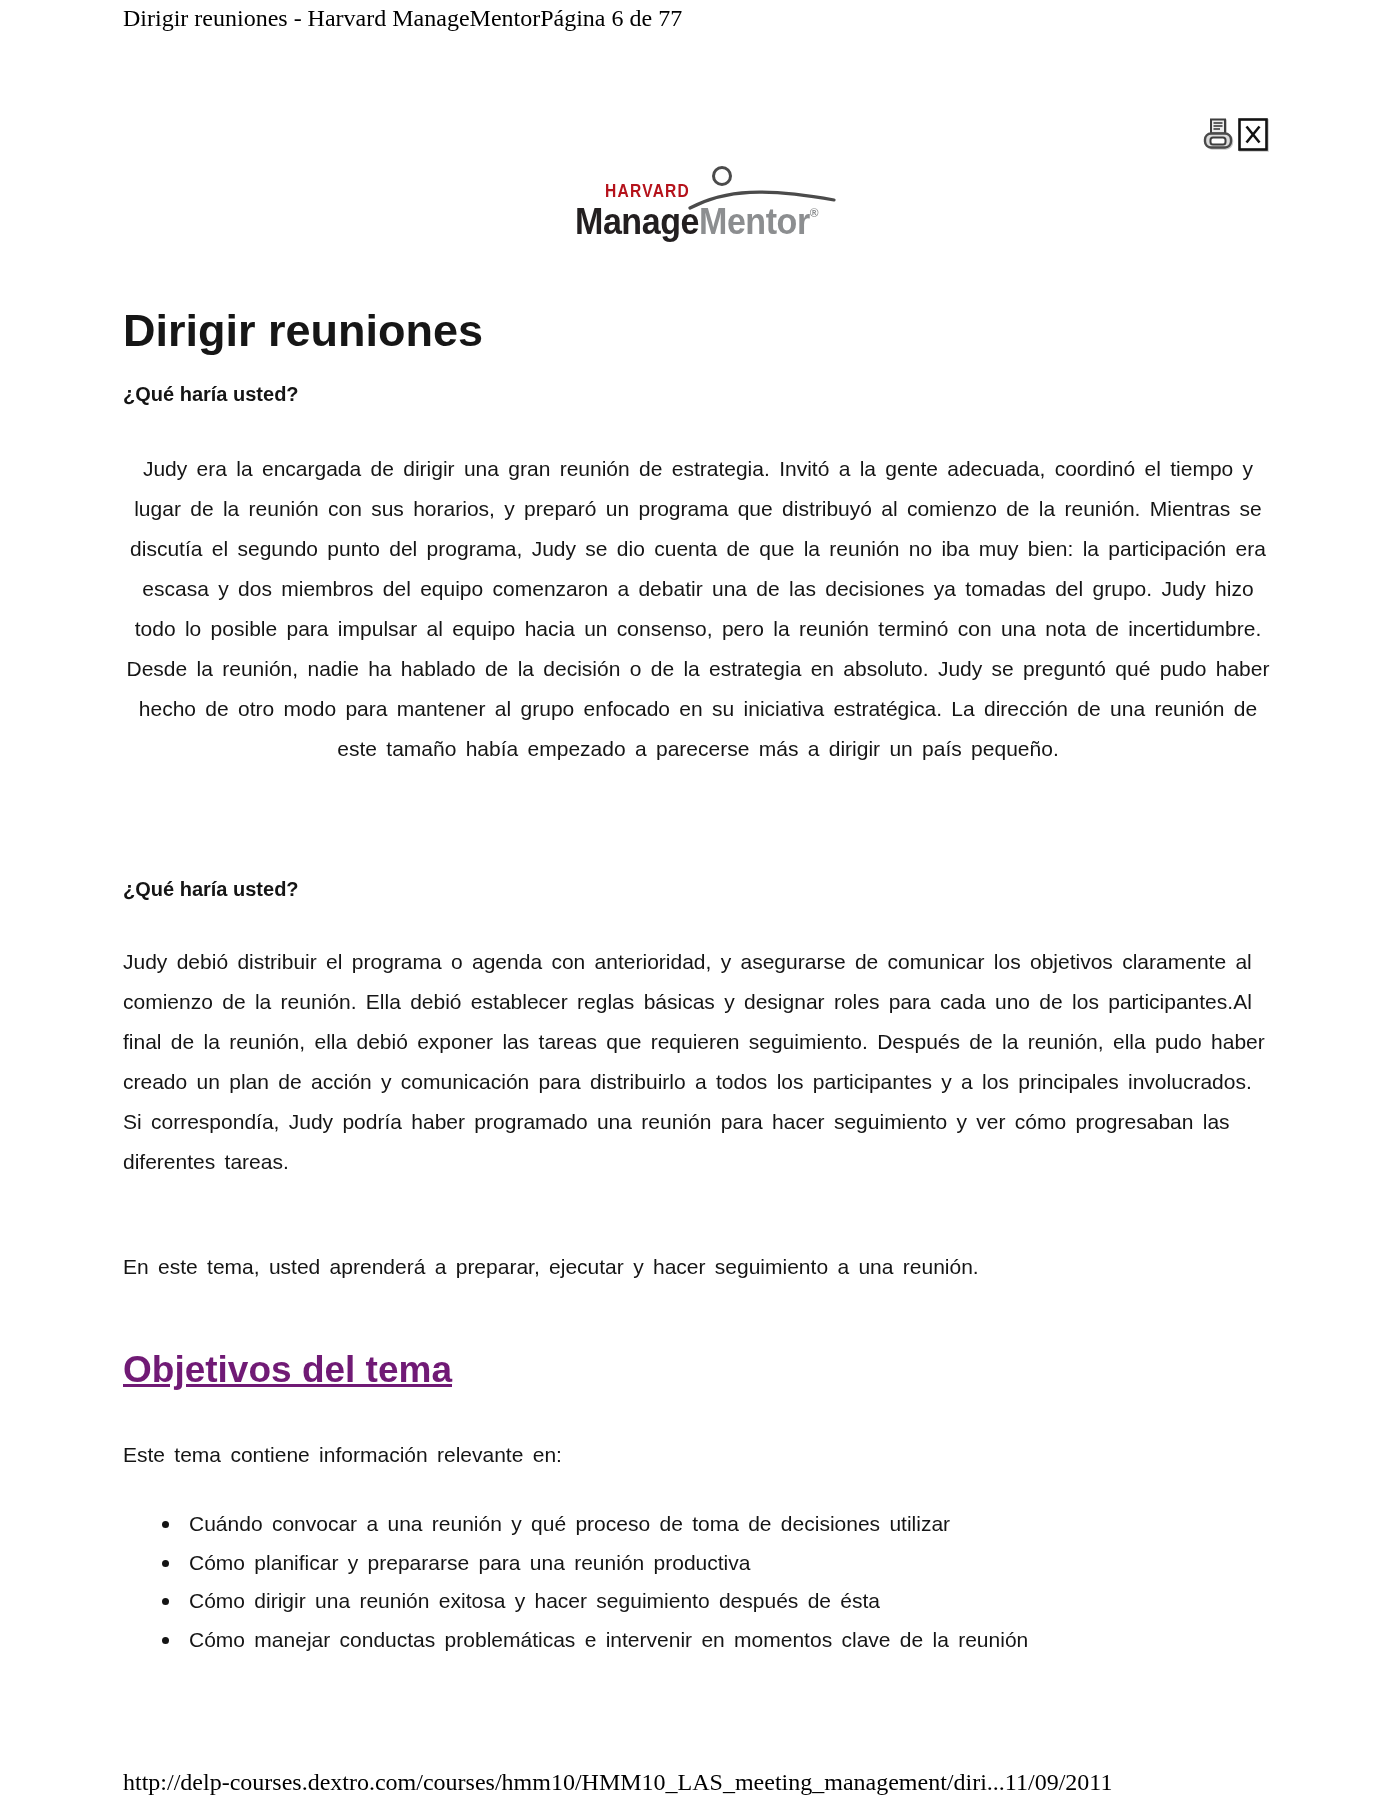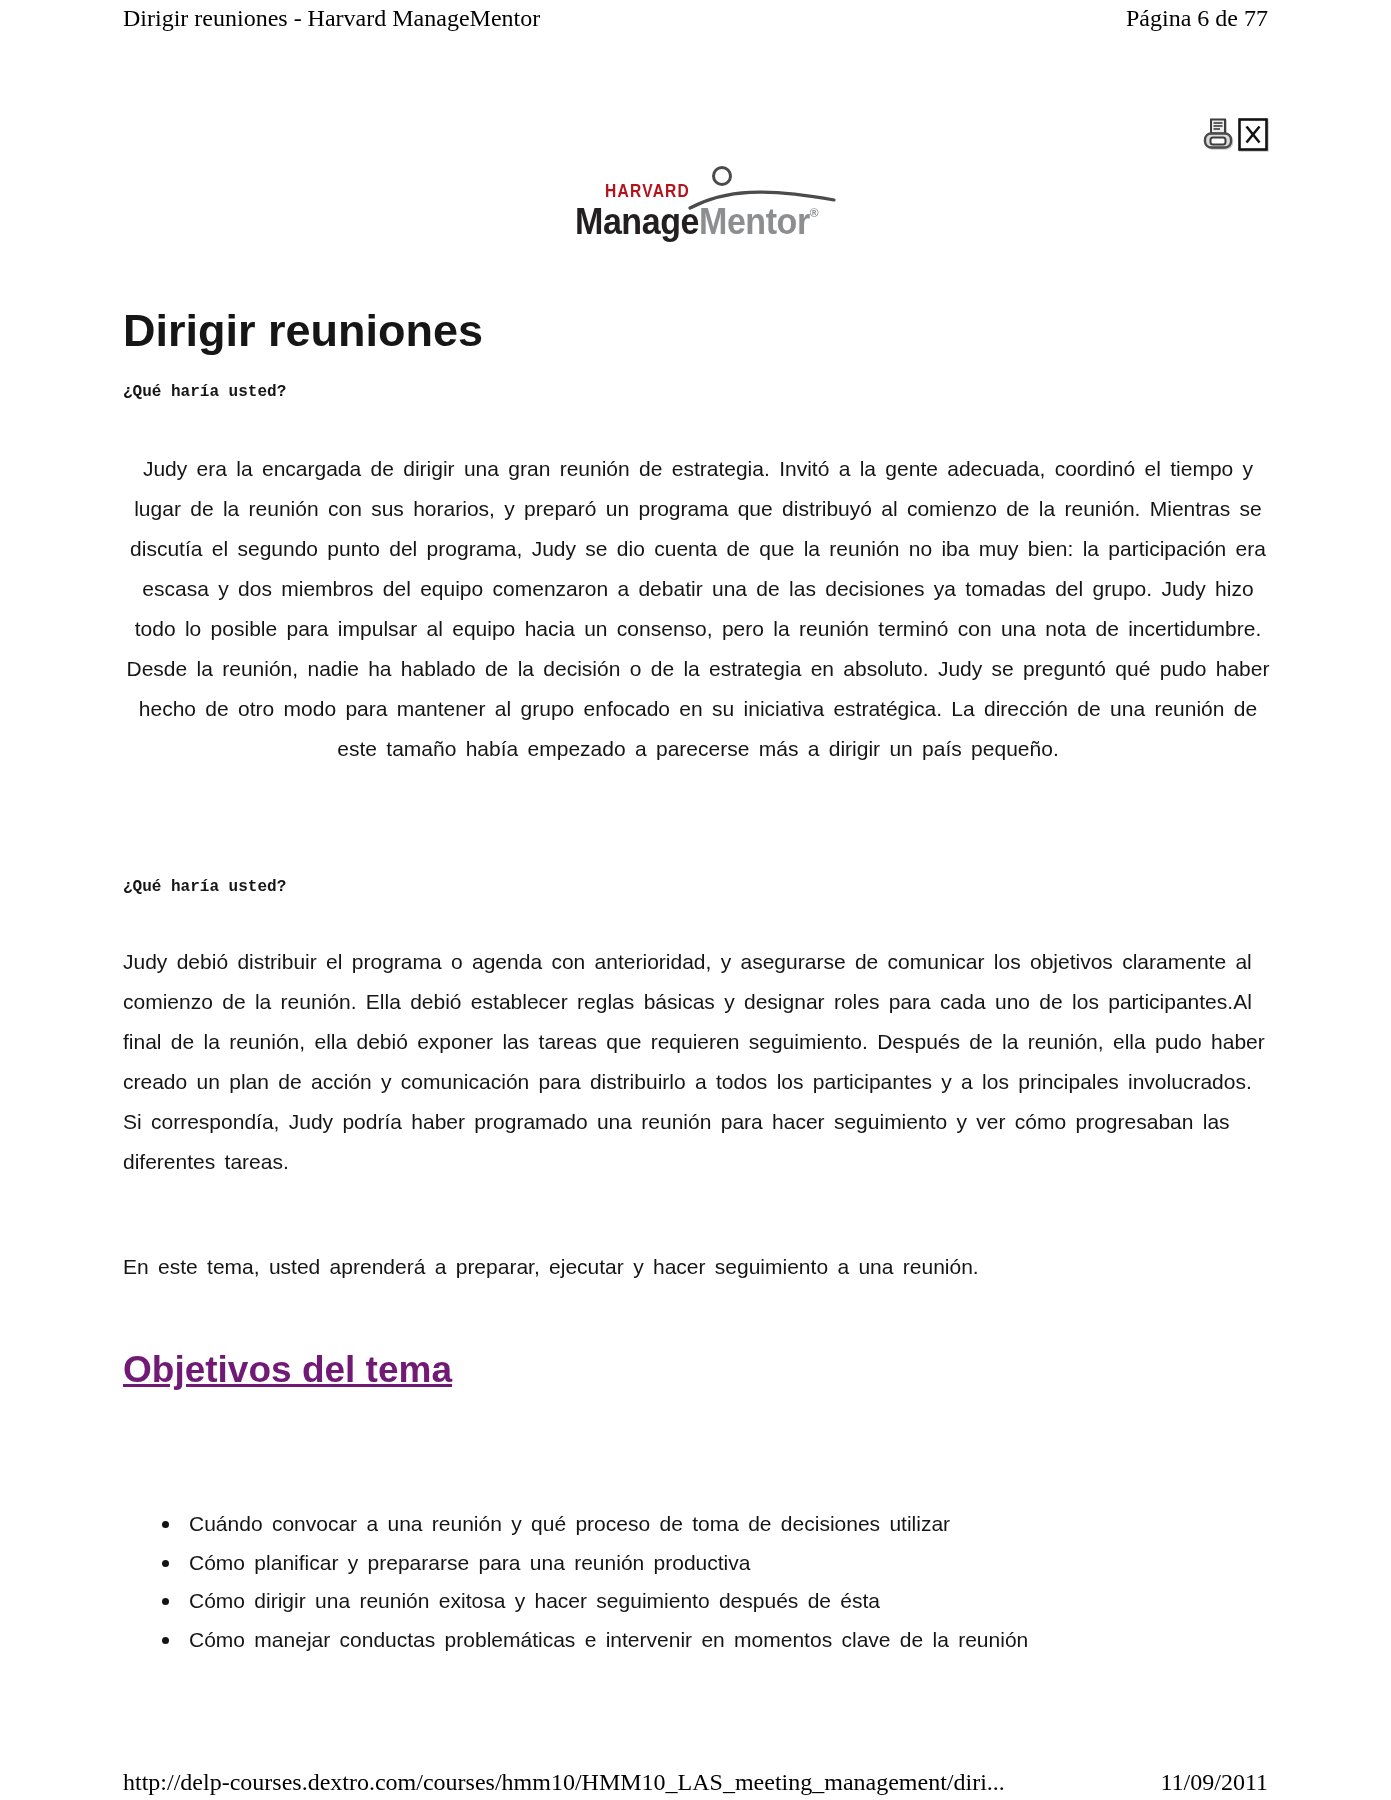--- a/index.html
+++ b/index.html
@@ -5,21 +5,21 @@
   * { margin:0; padding:0; box-sizing:border-box; }
   html, body { background:#ffffff; }
   .page {
     position:relative; width:1391px; height:1800px; margin:0 auto;
     background:#ffffff; overflow:hidden;
     font-family:"Liberation Sans", sans-serif; color:#151515;
   }
   
   .running-header, .running-footer {
     position:absolute; left:123px; right:123px;
-    display:flex; justify-content:space-between;
+    display:flex; justify-content:flex-start;
     font-family:"Liberation Serif", serif; font-size:24px; color:#000;
     white-space:nowrap;
   }
   .running-header { top:5px; }
   .running-footer { top:1769px; }
 
   
   .icons { position:absolute; top:118px; left:1203px; display:flex; gap:5px; align-items:flex-start; }
   .icon-btn { display:block; cursor:pointer; filter:drop-shadow(1.5px 1.5px 0 #c9c9c9); }
 
@@ -36,21 +36,21 @@
     font-size:37px; font-weight:bold; letter-spacing:-0.5px; white-space:nowrap;
     transform:scaleX(0.92); transform-origin:left top;
   }
   .logo-manage { color:#231F20; }
   .logo-mentor { color:#8C8E90; }
   .logo-reg { font-size:13px; color:#8C8E90; vertical-align:17px; letter-spacing:0; }
 
   
   .col { position:absolute; left:123px; width:1150px; }
   .doc-title { top:262px; font-size:45px; font-weight:600; color:#161616; letter-spacing:0;margin-top:43px; }
-  .qh { font-size:16px; font-weight:bold;font-family:Liberation Mono, monospace; }
+  .qh { font-size:20px; font-weight:bold; }
   .qh1 { top:383px; }
   .qh2 { top:878px; }
   .body-p { font-size:21px; line-height:40px; word-spacing:3.5px; }
   .p1 { top:449px;text-align:center; }
   .p2 { top:942px; }
   .p3 { top:1247px; }
   .obj-h { top:1349px; font-size:37px; font-weight:600; color:#701a75;text-decoration:underline; }
   .obj-intro { top:1435px; }
   .obj-list { top:1505px; list-style:none; }
   .obj-list li {
@@ -107,20 +107,21 @@
 
   <h2 class="col qh qh1">¿Qué haría usted?</h2>
   <p class="col body-p p1">Judy era la encargada de dirigir una gran reunión de estrategia. Invitó a la gente adecuada, coordinó el tiempo y lugar de la reunión con sus horarios, y preparó un programa que distribuyó al comienzo de la reunión. Mientras se discutía el segundo punto del programa, Judy se dio cuenta de que la reunión no iba muy bien: la participación era escasa y dos miembros del equipo comenzaron a debatir una de las decisiones ya tomadas del grupo. Judy hizo todo lo posible para impulsar al equipo hacia un consenso, pero la reunión terminó con una nota de incertidumbre. Desde la reunión, nadie ha hablado de la decisión o de la estrategia en absoluto. Judy se preguntó qué pudo haber hecho de otro modo para mantener al grupo enfocado en su iniciativa estratégica. La dirección de una reunión de este tamaño había empezado a parecerse más a dirigir un país pequeño.</p>
 
   <h2 class="col qh qh2">¿Qué haría usted?</h2>
   <p class="col body-p p2">Judy debió distribuir el programa o agenda con anterioridad, y asegurarse de comunicar los objetivos claramente al comienzo de la reunión. Ella debió establecer reglas básicas y designar roles para cada uno de los participantes.Al final de la reunión, ella debió exponer las tareas que requieren seguimiento. Después de la reunión, ella pudo haber creado un plan de acción y comunicación para distribuirlo a todos los participantes y a los principales involucrados. Si correspondía, Judy podría haber programado una reunión para hacer seguimiento y ver cómo progresaban las diferentes tareas.</p>
 
   <p class="col body-p p3">En este tema, usted aprenderá a preparar, ejecutar y hacer seguimiento a una reunión.</p>
 
   <h2 class="col obj-h">Objetivos del tema</h2>
+  <p class="col body-p obj-intro">Este tema contiene información relevante en:</p>
 
   <ul class="col obj-list">
     <li><span class="dot"></span><span>Cuándo convocar a una reunión y qué proceso de toma de decisiones utilizar</span></li>
     <li><span class="dot"></span><span>Cómo planificar y prepararse para una reunión productiva</span></li>
     <li><span class="dot"></span><span>Cómo dirigir una reunión exitosa y hacer seguimiento después de ésta</span></li>
     <li><span class="dot"></span><span>Cómo manejar conductas problemáticas e intervenir en momentos clave de la reunión</span></li>
   </ul>
 
   <div class="running-footer">
     <span>http://delp-courses.dextro.com/courses/hmm10/HMM10_LAS_meeting_management/diri...</span>

